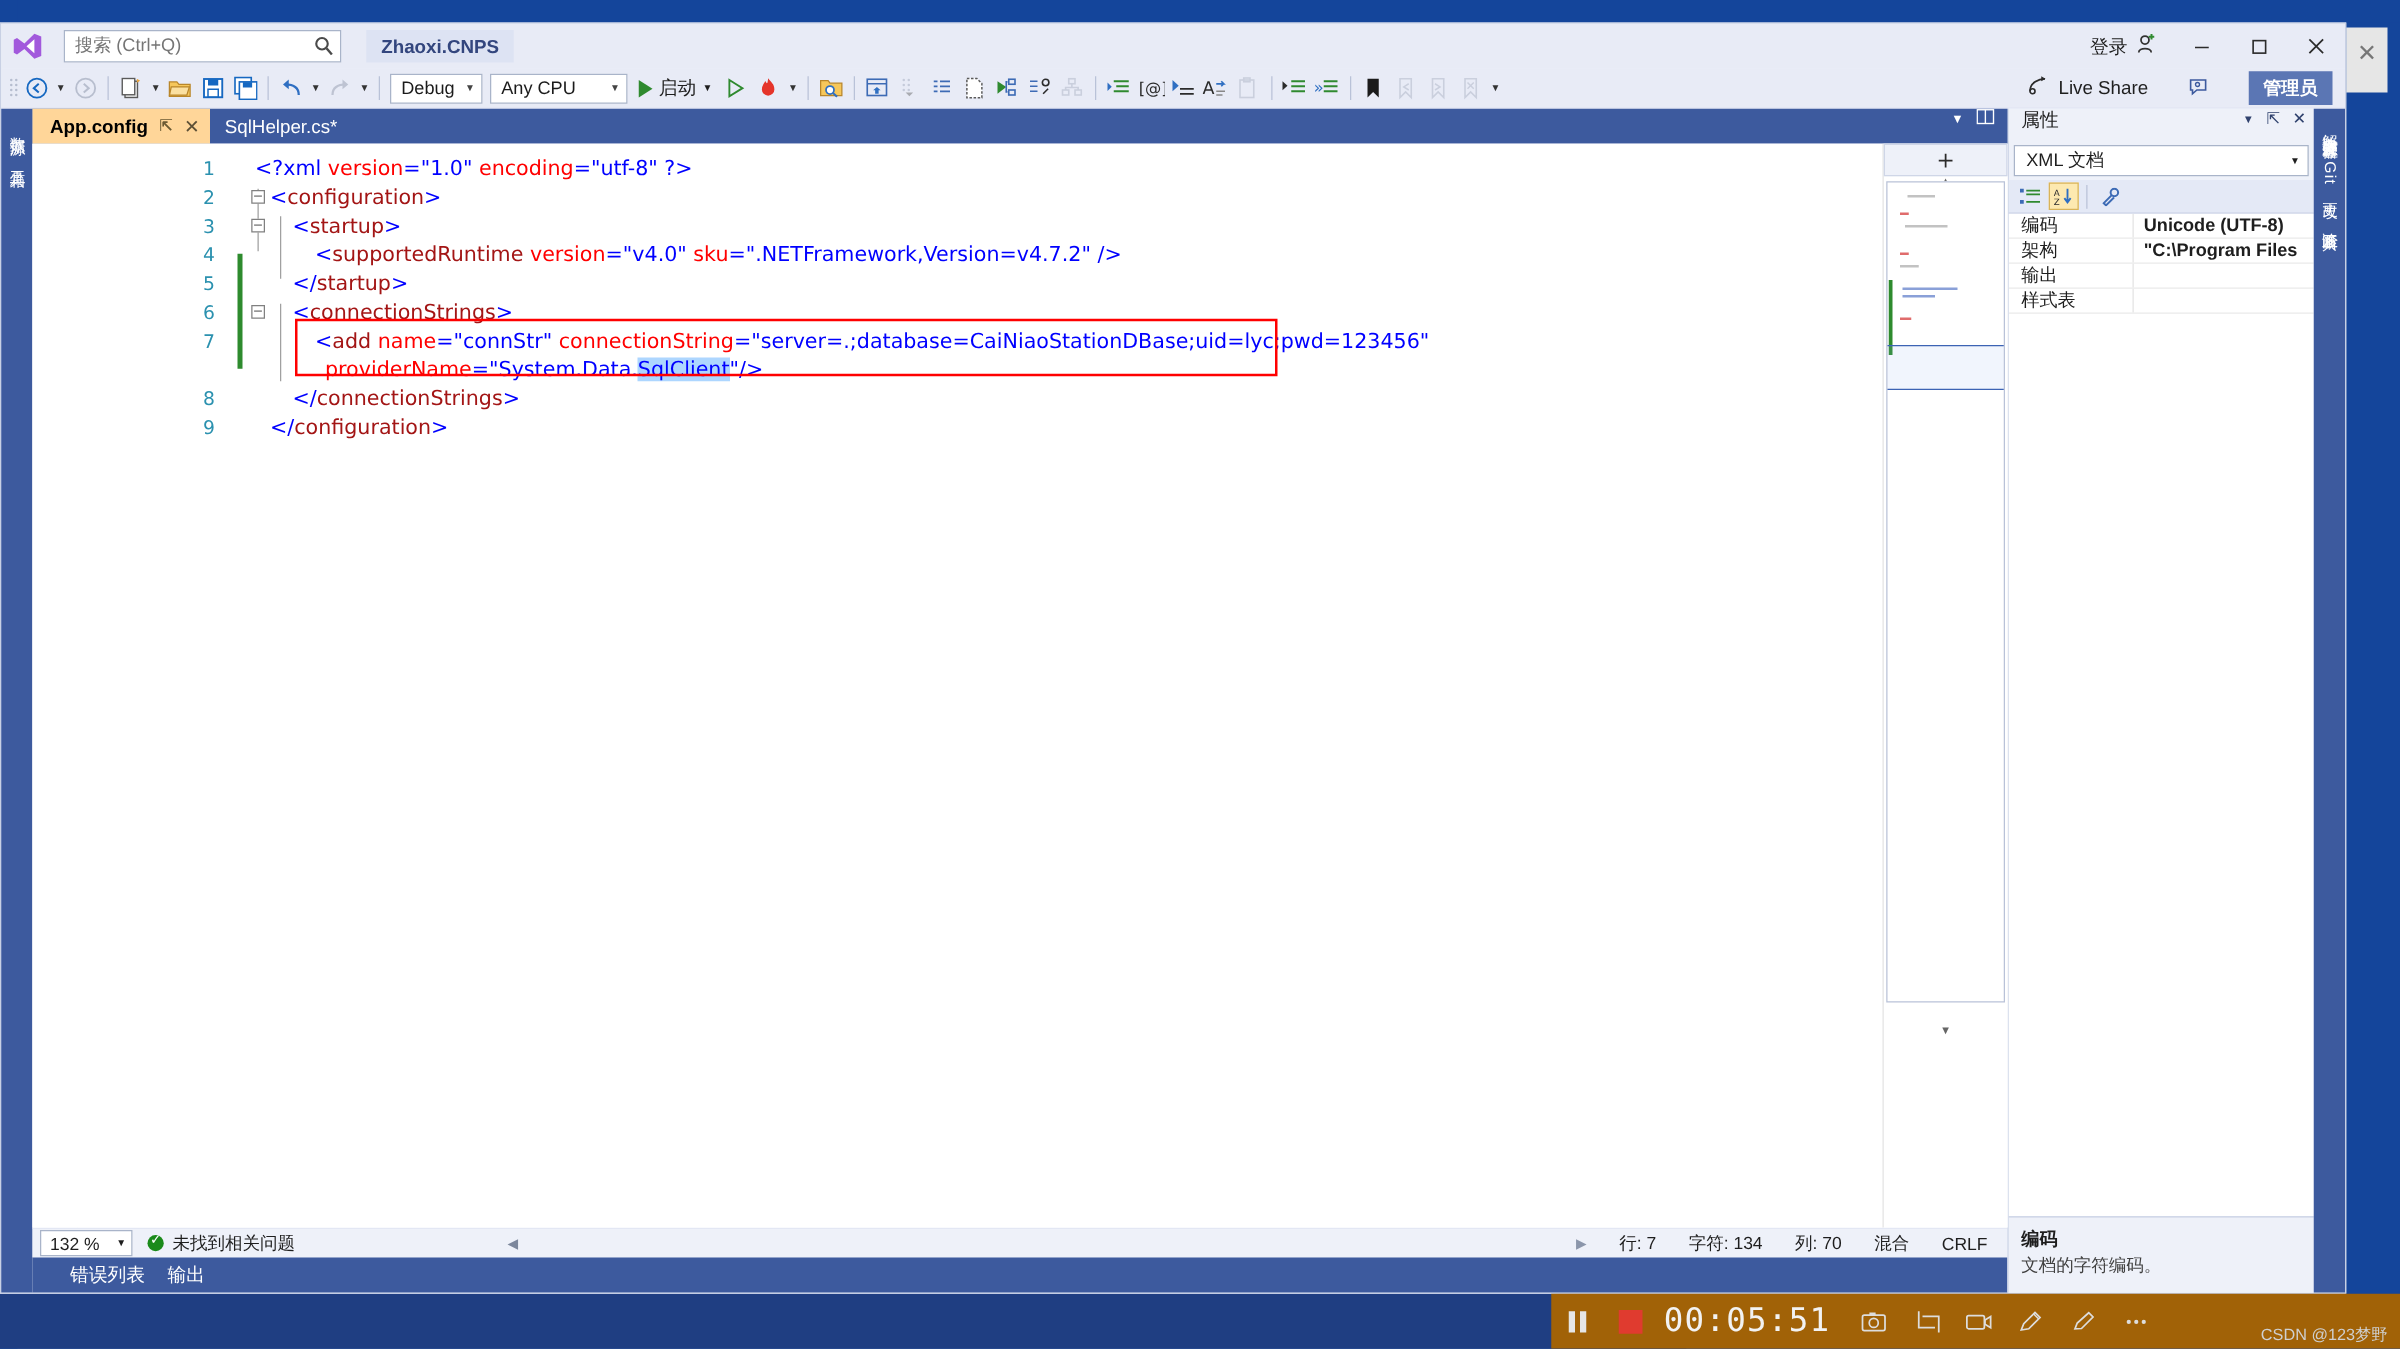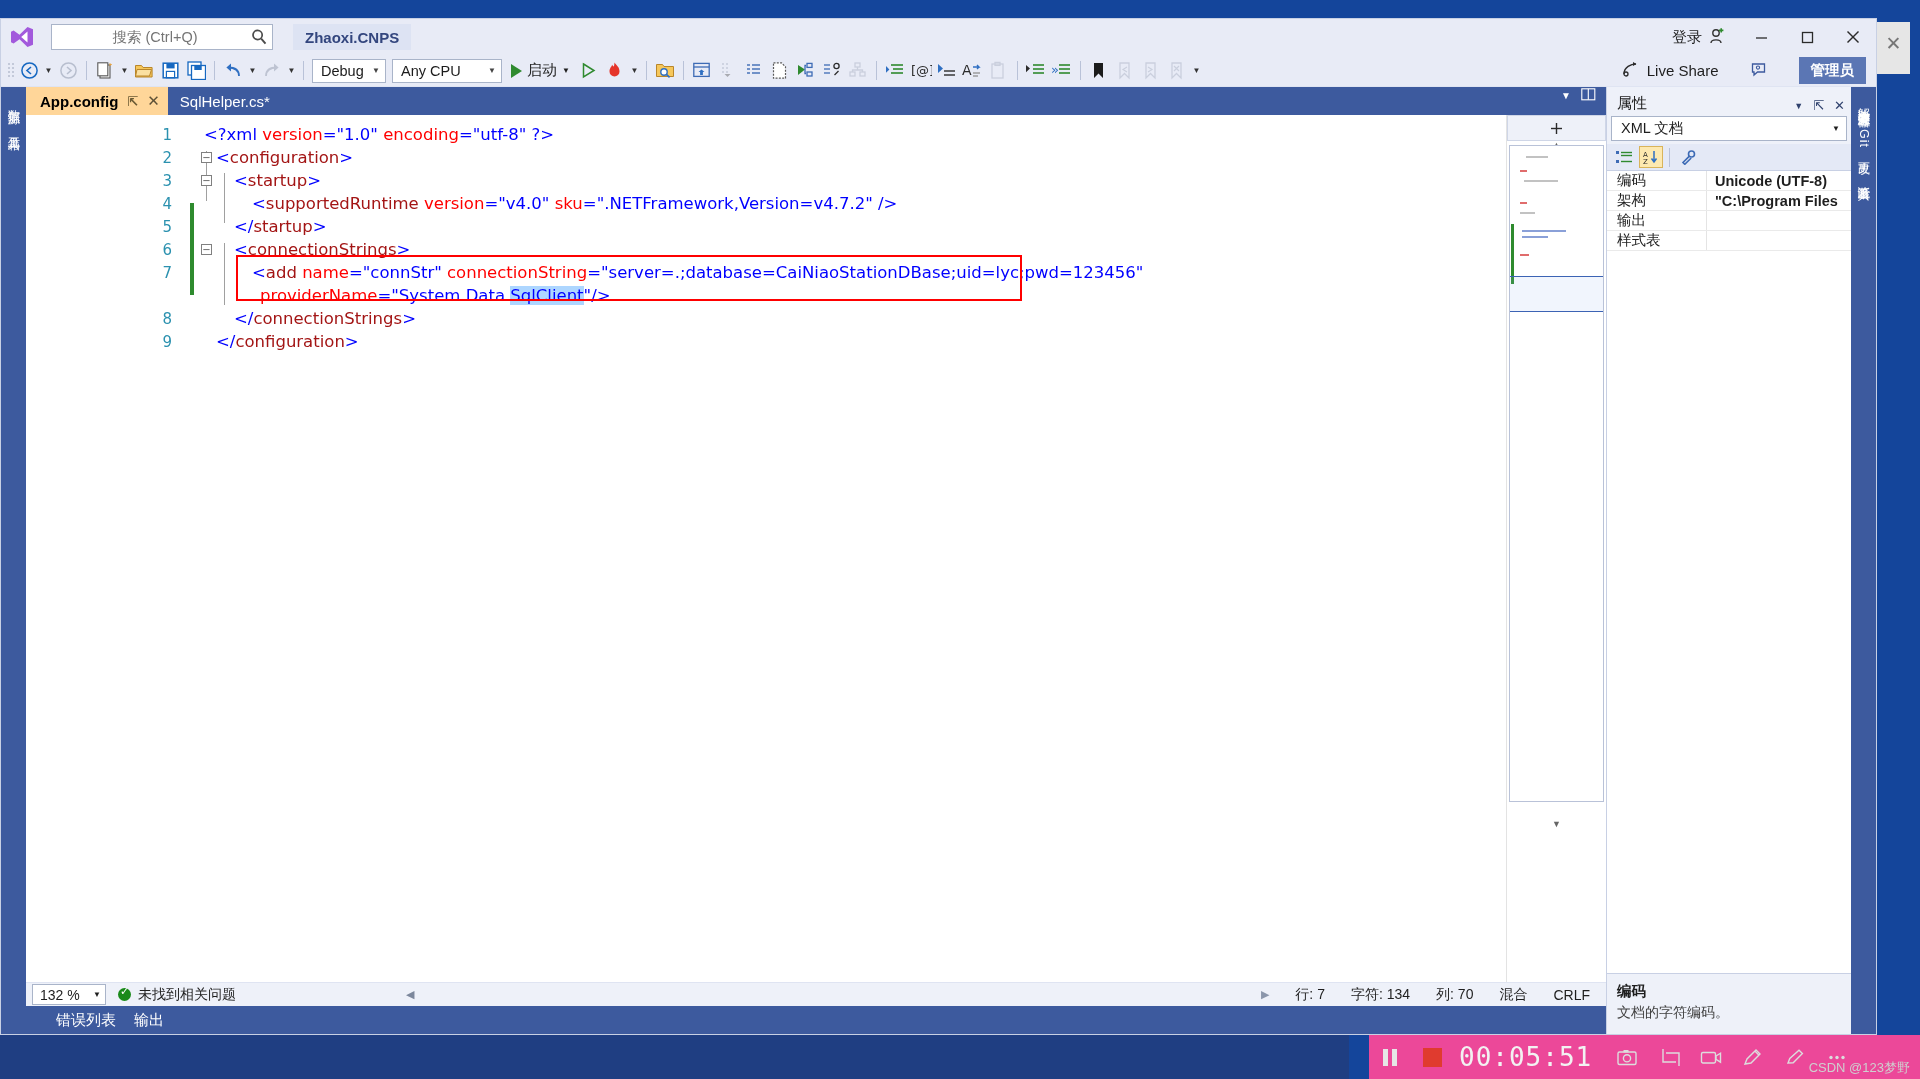--- a/index.html
+++ b/index.html
@@ -36,21 +36,21 @@
     padding:5px 11px; font-size:15.5px; color:#1b1b1b; white-space:nowrap; line-height:1.1;
     cursor:default;
   }
 
   .search-box {
     margin-left:14px; width:222px; height:26px; background:#fff; border:1px solid #a9b4c9;
     display:flex; align-items:center; padding:0 4px 0 8px; position:relative;
   }
   .search-box input {
     border:0; outline:0; width:100%; font-size:14.5px; color:#6a6a6a;
-    font-family:inherit; background:transparent;text-align:center;
+    font-family:inherit; background:transparent;
   }
   .mag { width:18px; height:18px; flex:0 0 18px; }
 
   .acct-chip {
     margin-left:20px; height:26px; padding:0 12px; background:#dde3f3;
     display:flex; align-items:center; font-weight:bold; font-size:15px; color:#33467e;
   }
 
   .title-right { margin-left:auto; display:flex; align-items:center; height:100%; }
   .signin { display:flex; align-items:center; gap:6px; padding:0 12px; font-size:15px; color:#1b1b1b; }
@@ -166,21 +166,21 @@
   .okdot:after { content:"✓"; position:absolute; left:2px; top:-3px; color:#fff; font-size:11px; }
   .estat-item { display:flex; align-items:center; gap:7px; margin-left:12px; }
   .estat-right { margin-left:auto; display:flex; align-items:center; gap:26px; padding-right:16px; }
 
   
   .props {
     width:245px; background:#eef1f9; flex:0 0 245px; display:flex; flex-direction:column;
     border-left:1px solid #c8d0e4;
   }
   .props-head {
-    height:26px; display:flex; align-items:flex-end; padding:0 6px 0 10px; font-size:15px;
+    height:26px; display:flex; align-items:flex-start; padding:0 6px 0 10px; font-size:15px;
     background:#eef1f9; color:#1b1b1b;
   }
   .props-head .sp { margin-left:auto; display:flex; gap:10px; align-items:center; color:#30426e; }
   .props-combo {
     margin:3px 4px; height:25px; background:#fff; border:1px solid #a9b4c9; display:flex;
     align-items:center; justify-content:space-between; padding:0 6px 0 9px; font-size:14.5px;
   }
   .props-tools {
     height:27px; display:flex; align-items:center; gap:3px; padding:0 5px; background:#e4e9f6;
     border-bottom:1px solid #c8d0e4;
@@ -217,21 +217,21 @@
   .edge-strip {
     position:absolute; right:0; top:18px; width:43px; height:1017px; background:#14459b;
   }
   .edge-close {
     position:absolute; right:10px; top:22px; width:33px; height:52px; background:#e6e6e6;
     display:flex; align-items:flex-start; justify-content:center; padding-top:10px; color:#777; font-size:19px;
   }
 
   
   .recbar {
-    position:absolute; right:0; bottom:0; width:551px; height:44px; background:#ec4899;
+    position:absolute; right:0; bottom:0; width:679px; height:44px; background:#a16207;
     display:flex; align-items:center; gap:0; z-index:50;
   }
   .rec-btn { width:42px; height:44px; display:flex; align-items:center; justify-content:center; }
   .rec-pause { display:flex; gap:4px; }
   .rec-pause i { width:5px; height:17px; background:#e6e6e6; display:block; }
   .rec-stop { width:19px; height:19px; background:#e03b2f; }
   .rec-time { color:#f2f2f2; font-size:26px; font-family:"DejaVu Sans Mono","Liberation Mono",monospace; letter-spacing:1px; padding:0 10px 0 6px; }
   .rec-icons { display:flex; align-items:center; gap:0; margin-left:4px; }
 
   .watermark {

